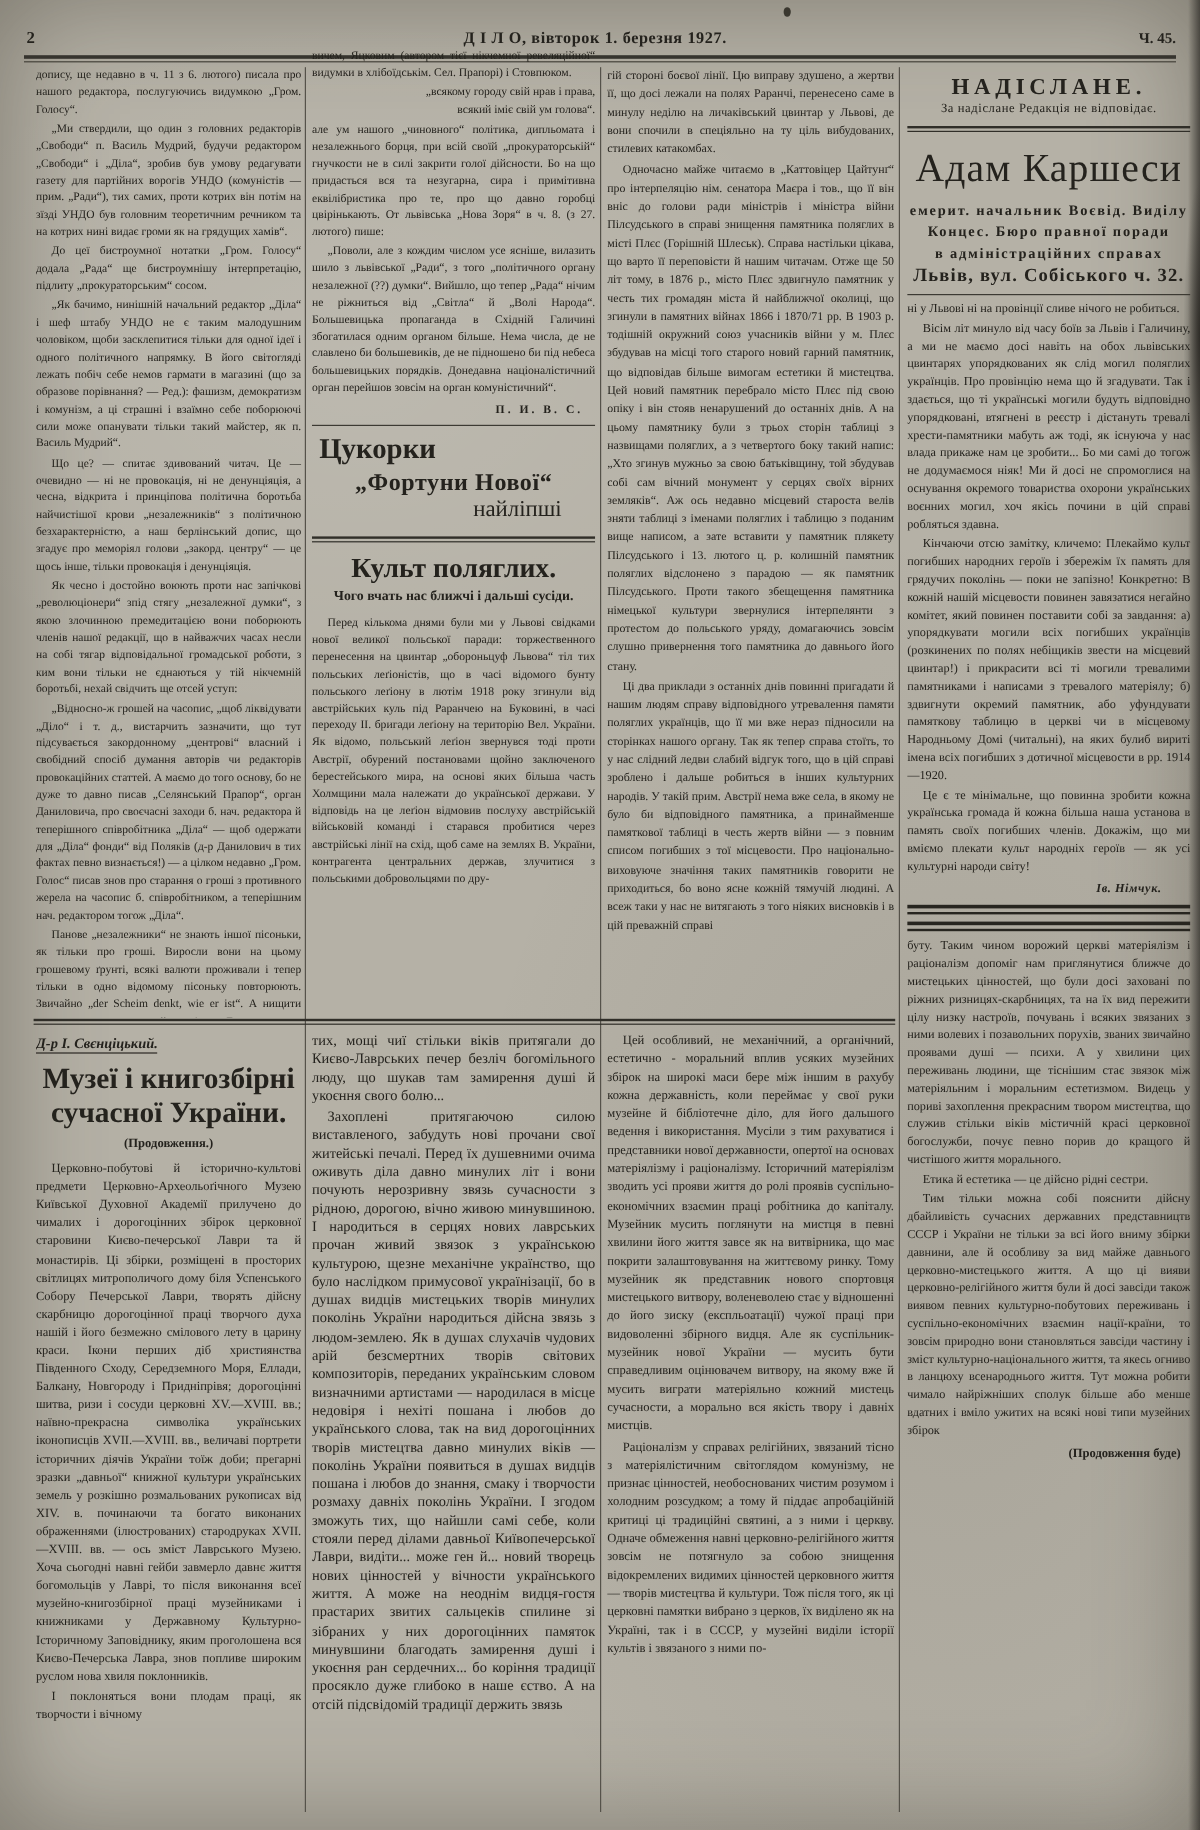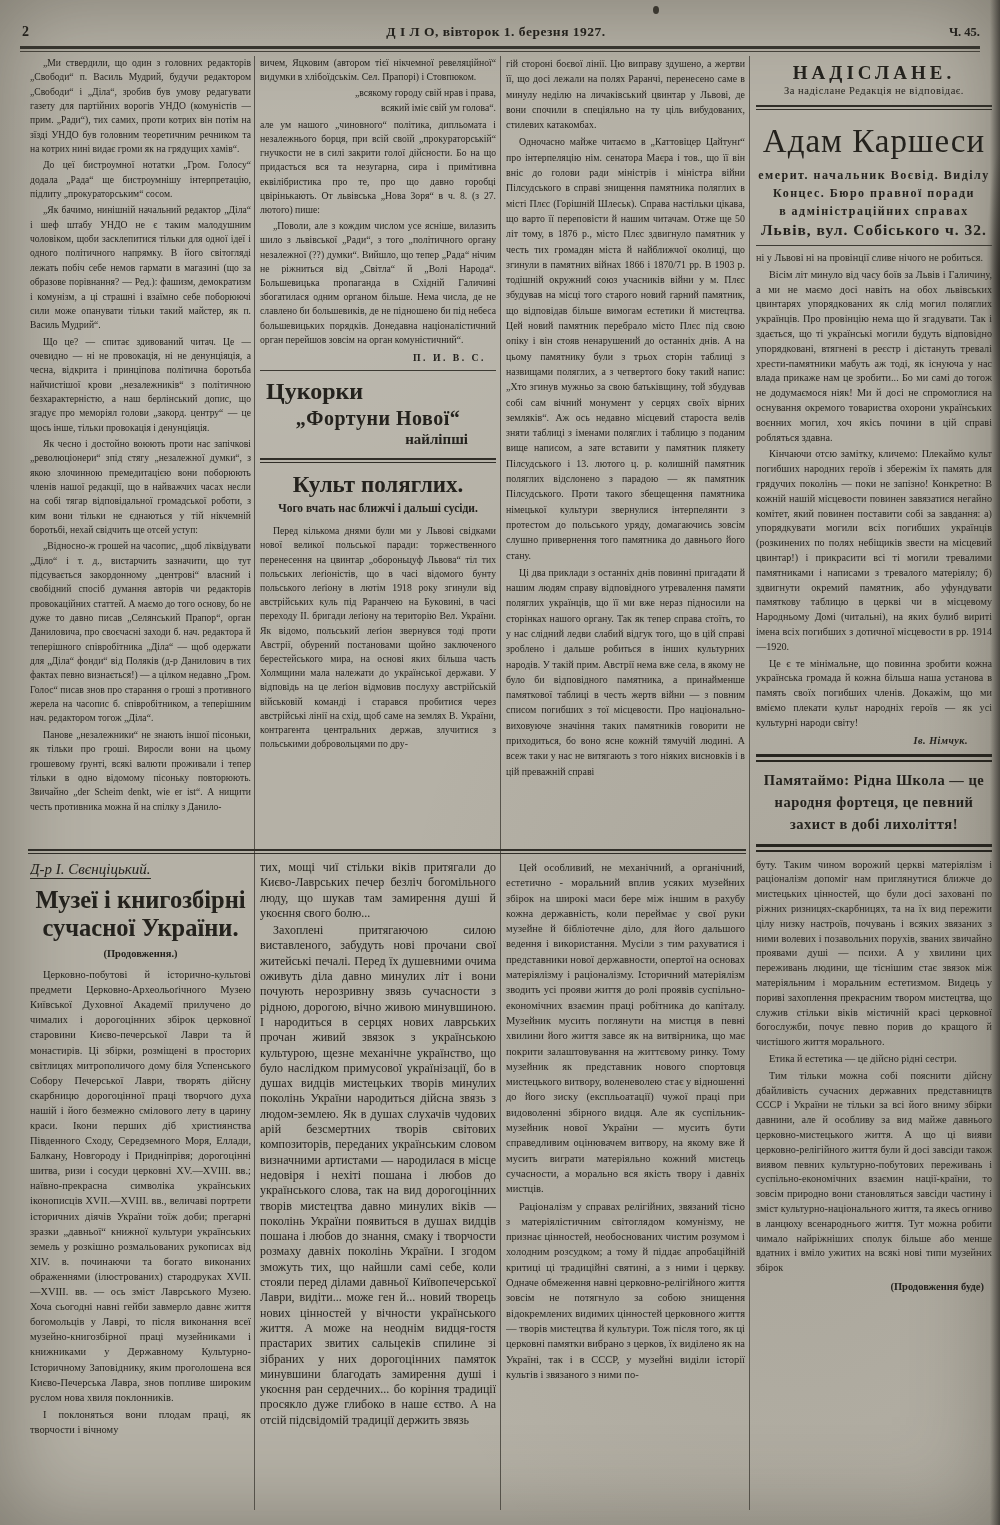--- a/index.html
+++ b/index.html
@@ -32,21 +32,21 @@
   .vrule{position:absolute;top:56px;height:1454px;width:1px;background:#55524a;}
   .vrule1{left:254px;} .vrule2{left:500px;} .vrule3{left:749px;}
 
   
   .mid-rule{position:absolute;left:28px;top:849px;width:718px;height:2px;
     border-top:2px solid #302e28;border-bottom:1px solid #302e28;}
 
   
   .colblock{position:absolute;overflow:hidden;text-align:justify;}
   .t1{left:30px;top:56px;width:221px;height:792px;font-size:9.6px;line-height:14.35px;}
-  .t2{left:260px;top:56px;width:236px;height:792px;font-size:9.7px;line-height:14.2px;}
+  .t2{left:260px;top:40px;width:236px;height:792px;font-size:9.7px;line-height:14.2px;}
   .t3{left:506px;top:56px;width:239px;height:792px;font-size:9.9px;line-height:15.3px;}
   .b1{left:30px;top:860px;width:221px;height:650px;font-size:10.4px;line-height:15.1px;}
   .b2{left:260px;top:860px;width:236px;height:650px;font-size:12px;line-height:15.3px;}
   .b3{left:506px;top:860px;width:239px;height:650px;font-size:10.5px;line-height:15.3px;}
   .c4{left:756px;top:64px;width:236px;height:1448px;font-size:10.2px;line-height:14.8px;}
 
   .colblock p{margin:0 0 2px;text-indent:13px;}
   .colblock p.noindent{text-indent:0;}
   .verse{margin:2px 0 3px 34px;text-indent:0;text-align:right;}
   .verse div{white-space:nowrap;}
@@ -55,27 +55,27 @@
   .signoff-name{text-align:right;font-weight:bold;font-style:italic;padding-right:24px;margin:3px 0 2px;letter-spacing:0.5px;}
 
   .rule{border-top:1px solid #3c3a33;margin:5px 0;}
   .rule-double{border-top:2px solid #302e28;border-bottom:1px solid #302e28;height:2px;margin:6px 0;}
   .rule-heavy{border-top:3px solid #27251f;border-bottom:2px solid #27251f;height:3px;margin:6px 0;}
 
   
   .candy{padding:2px 0 4px;}
   .candy-l1{font-weight:bold;font-size:24px;text-align:left;padding-left:6px;line-height:1.15;}
   .candy-l2{font-weight:bold;font-size:20px;text-align:center;line-height:1.2;letter-spacing:0.5px;}
-  .candy-l3{font-weight:bold;font-size:15px;text-align:right;padding-right:28px;line-height:1.2;}
+  .candy-l3{font-weight:normal;font-size:19px;text-align:right;padding-right:28px;line-height:1.2;}
 
   .h-cult{font-weight:bold;font-size:23px;text-align:center;line-height:1.15;margin:9px 0 3px;text-indent:0;}
   .subhead{font-weight:bold;font-size:11.5px;text-align:center;margin:0 0 8px;text-indent:0;line-height:1.3;}
 
   .byline{margin:2px 0 4px;}
-  .byline span{font-style:italic;font-weight:normal;font-size:15px;border-bottom:1px solid #2b2923;padding-bottom:1px;}
+  .byline span{font-style:italic;font-weight:bold;font-size:12px;border-bottom:1px solid #2b2923;padding-bottom:1px;}
   .h-museums{font-weight:bold;font-size:24.5px;text-align:center;line-height:1.12;margin:8px 0 5px;}
   .cont-note{font-weight:bold;font-size:10.5px;text-align:center;margin:0 0 6px;}
 
   
   .nadislane-title{font-weight:bold;font-size:19px;letter-spacing:4px;text-align:center;margin:2px 0 3px;}
   .nadislane-sub{font-size:10.5px;text-align:center;margin:0 0 4px;letter-spacing:0.5px;}
   .karshesy{padding:4px 0 2px;}
   .karshesy-name{font-weight:normal;font-size:33px;text-align:center;line-height:1.05;letter-spacing:1px;margin:4px 0 8px;}
   .karshesy-line{font-weight:bold;font-size:12px;text-align:center;letter-spacing:1.5px;line-height:1.5;}
   .karshesy-addr{font-weight:bold;font-size:15.5px;text-align:center;letter-spacing:1px;margin-top:3px;}
@@ -97,20 +97,21 @@
   </div>
   <div class="header-rule-a"></div>
   <div class="header-rule-b"></div>
 
   <div class="vrule vrule1"></div>
   <div class="vrule vrule2"></div>
   <div class="vrule vrule3"></div>
   <div class="mid-rule"></div>
 
   <div class="colblock t1">
+    <p class="noindent">допису, ще недавно в ч. 11 з 6. лютого) писала про нашого редактора, послугуючись видумкою „Гром. Голосу“.</p>
     <p>„Ми ствердили, що один з головних редакторів „Свободи“ п. Василь Мудрий, будучи редактором „Свободи“ і „Діла“, зробив був умову редагувати газету для партійних ворогів УНДО (комуністів — прим. „Ради“), тих самих, проти котрих він потім на зїзді УНДО був головним теоретичним речником та на котрих нині видає громи як на грядущих хамів“.</p>
     <p>До цеї бистроумної нотатки „Гром. Голосу“ додала „Рада“ ще бистроумнішу інтерпретацію, підлиту „прокураторським“ сосом.</p>
     <p>„Як бачимо, нинішній начальний редактор „Діла“ і шеф штабу УНДО не є таким малодушним чоловіком, щоби засклепитися тільки для одної ідеї і одного політичного напрямку. В його світогляді лежать побіч себе немов гармати в магазині (що за образове порівнання? — Ред.): фашизм, демократизм і комунізм, а ці страшні і взаїмно себе поборюючі сили може опанувати тільки такий майстер, як п. Василь Мудрий“.</p>
     <p>Що це? — спитає здивований читач. Це — очевидно — ні не провокація, ні не денунціяція, а чесна, відкрита і принціпова політична боротьба найчистішої крови „незалежників“ з політичною безхарактерністю, а наш берлінський допис, що згадує про меморіял голови „закорд. центру“ — це щось інше, тільки провокація і денунціяція.</p>
     <p>Як чесно і достойно воюють проти нас запічкові „революціонери“ зпід стягу „незалежної думки“, з якою злочинною премедитацією вони поборюють членів нашої редакції, що в найважчих часах несли на собі тягар відповідальної громадської роботи, з ким вони тільки не єднаються у тій нікчемній боротьбі, нехай свідчить ще отсей уступ:</p>
     <p>„Відносно-ж грошей на часопис, „щоб ліквідувати „Діло“ і т. д., вистарчить зазначити, що тут підсувається закордонному „центрові“ власний і свобідний спосіб думання авторів чи редакторів провокаційних статтей. А маємо до того основу, бо не дуже то давно писав „Селянський Прапор“, орган Даниловича, про своєчасні заходи б. нач. редактора й теперішного співробітника „Діла“ — щоб одержати для „Діла“ фонди“ від Поляків (д-р Данилович в тих фактах певно визнається!) — а цілком недавно „Гром. Голос“ писав знов про старання о гроші з противного жерела на часопис б. співробітником, а теперішним нач. редактором тогож „Діла“.</p>
     <p>Панове „незалежники“ не знають іншої пісоньки, як тільки про гроші. Виросли вони на цьому грошевому ґрунті, всякі валюти проживали і тепер тільки в одно відомому пісоньку повторюють. Звичайно „der Scheim denkt, wie er ist“. А нищити честь противника можна й на спілку з Данило-</p>
   </div>
 
   <div class="colblock t2">
@@ -151,21 +152,20 @@
       <div class="karshesy-line">в адміністраційних справах</div>
       <div class="karshesy-addr">Львів, вул. Собіського ч. 32.</div>
     </div>
     <div class="rule"></div>
     <p class="noindent">ні у Львові ні на провінції сливе нічого не робиться.</p>
     <p>Вісім літ минуло від часу боїв за Львів і Галичину, а ми не маємо досі навіть на обох львівських цвинтарях упорядкованих як слід могил поляглих українців. Про провінцію нема що й згадувати. Так і здається, що ті українські могили будуть відповідно упорядковані, втягнені в реєстр і дістануть тревалі хрести-памятники мабуть аж тоді, як існуюча у нас влада прикаже нам це зробити... Бо ми самі до тогож не додумаємося ніяк! Ми й досі не спромоглися на оснування окремого товариства охорони українських воєнних могил, хоч якісь почини в цій справі робляться здавна.</p>
     <p>Кінчаючи отсю замітку, кличемо: Плекаймо культ погибших народних героїв і збережім їх память для грядучих поколінь — поки не запізно! Конкретно: В кожній нашій місцевости повинен завязатися негайно комітет, який повинен поставити собі за завдання: а) упорядкувати могили всіх погибших українців (розкинених по полях небіщиків звести на місцевий цвинтар!) і прикрасити всі ті могили тревалими памятниками і написами з тревалого матеріялу; б) здвигнути окремий памятник, або уфундувати памяткову таблицю в церкві чи в місцевому Народньому Домі (читальні), на яких булиб вириті імена всіх погибших з дотичної місцевости в рр. 1914—1920.</p>
     <p>Це є те мінімальне, що повинна зробити кожна українська громада й кожна більша наша установа в память своїх погибших членів. Докажім, що ми вміємо плекати культ народніх героїв — як усі культурні народи світу!</p>
     <div class="signoff-name">Ів. Німчук.</div>
     <div class="rule-heavy"></div>
-    <div class="banner">Памятаймо: Рідна Школа — це народня фортеця, це певний захист в добі лихоліття!</div>
     <div class="rule-heavy"></div>
     <p class="noindent">буту. Таким чином ворожий церкві матеріялізм і раціоналізм допоміг нам приглянутися ближче до мистецьких цінностей, що були досі заховані по ріжних ризницях-скарбницях, та на їх вид пережити цілу низку настроїв, почувань і всяких звязаних з ними волевих і позавольних порухів, званих звичайно проявами душі — психи. А у хвилини цих переживань людини, ще тіснішим стає звязок між матеріяльним і моральним естетизмом. Видець у пориві захоплення прекрасним твором мистецтва, що служив стільки віків містичній красі церковної богослужби, почує певно порив до кращого й чистішого життя морального.</p>
     <p>Етика й естетика — це дійсно рідні сестри.</p>
     <p>Тим тільки можна собі пояснити дійсну дбайливість сучасних державних представництв СССР і України не тільки за всі його вниму збірки давнини, але й особливу за вид майже давнього церковно-мистецького життя. А що ці вияви церковно-релігійного життя були й досі завсіди також виявом певних культурно-побутових переживань і суспільно-економічних взаємин нації-країни, то зовсім природно вони становляться завсіди частину і зміст культурно-національного життя, та якесь огниво в ланцюху всенароднього життя. Тут можна робити чимало найріжніших сполук більше або менше вдатних і вміло ужитих на всякі нові типи музейних збірок</p>
     <div class="tbc">(Продовження буде)</div>
   </div>
 
   <div class="colblock b1">
     <div class="byline">
       <span>Д-р І. Свєнціцький.</span>

